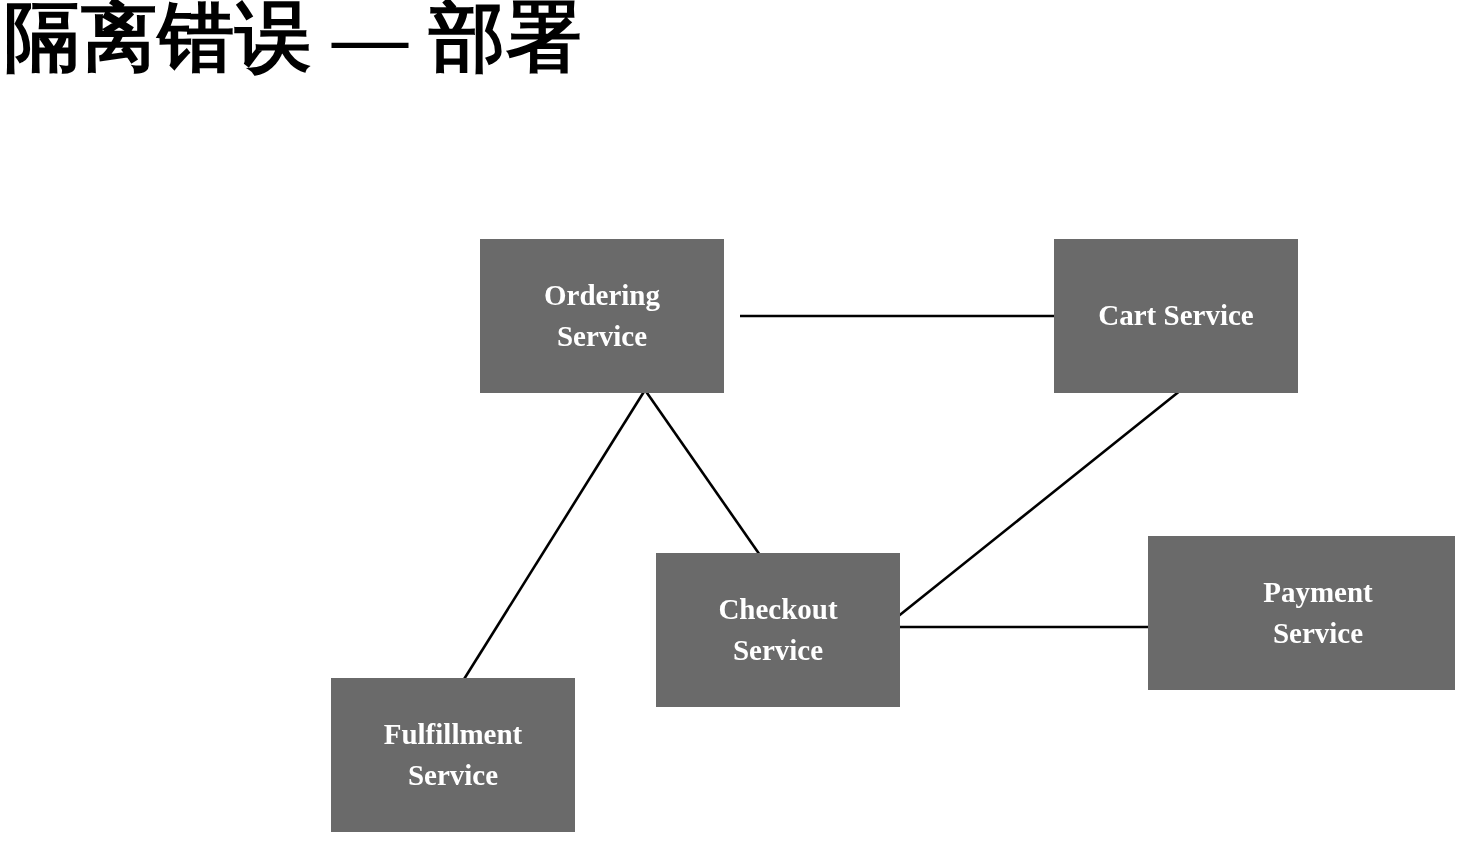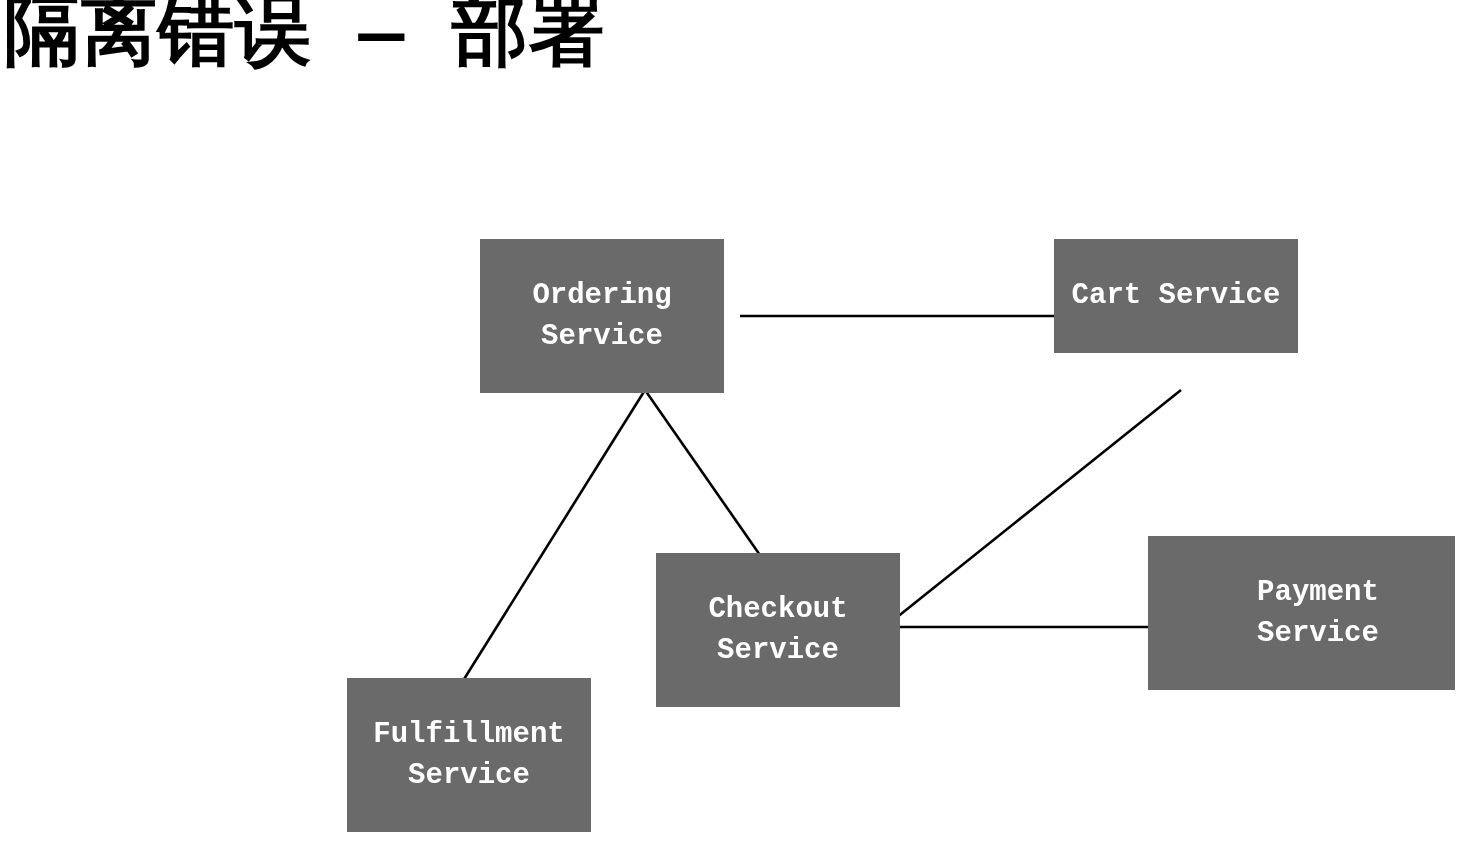--- a/index.html
+++ b/index.html
@@ -6,21 +6,21 @@
     margin: 0;
     padding: 0;
     background: var(--background, #ffffff);
   }
   .page {
     position: relative;
     width: 1478px;
     height: 846px;
     overflow: hidden;
     background: var(--background, #ffffff);
-    font-family: Liberation Mono, monospace;
+    font-family: Liberation Serif, serif;
   }
   .page-title {
     position: absolute;
     left: 4px;
     top: -14px;
     margin: 0;
     font-size: 76px;
     font-weight: bold;
     line-height: 1.35;
     letter-spacing: 1px;
@@ -48,23 +48,23 @@
     display: flex;
     align-items: center;
     justify-content: center;
     text-align: center;
     font-size: 29px;
     font-weight: bold;
     line-height: 1.42;
     white-space: pre-line;
   }
   .node-ordering    { left: 480px;  top: 239px; width: 244px; height: 154px; }
-  .node-cart        { left: 1054px; top: 239px; width: 244px; height: 114px; }
+  .node-cart        { left: 1054px; top: 239px; width: 244px; height: 154px; }
   .node-checkout    { left: 656px;  top: 553px; width: 244px; height: 154px; align-items: center; }
-  .node-fulfillment { left: 331px;  top: 678px; width: 244px; height: 154px; margin-left: 16px; }
+  .node-fulfillment { left: 331px;  top: 678px; width: 244px; height: 154px; }
   .node-payment     { left: 1148px; top: 536px; width: 274px; height: 154px; padding-left: 33px; }
 </style>
 </head>
 <body>
 
 <div class="page">
 
   <h1 class="page-title">隔离错误 — 部署</h1>
 
   <svg class="edges-layer" viewBox="0 0 1478 846" xmlns="http://www.w3.org/2000/svg">

